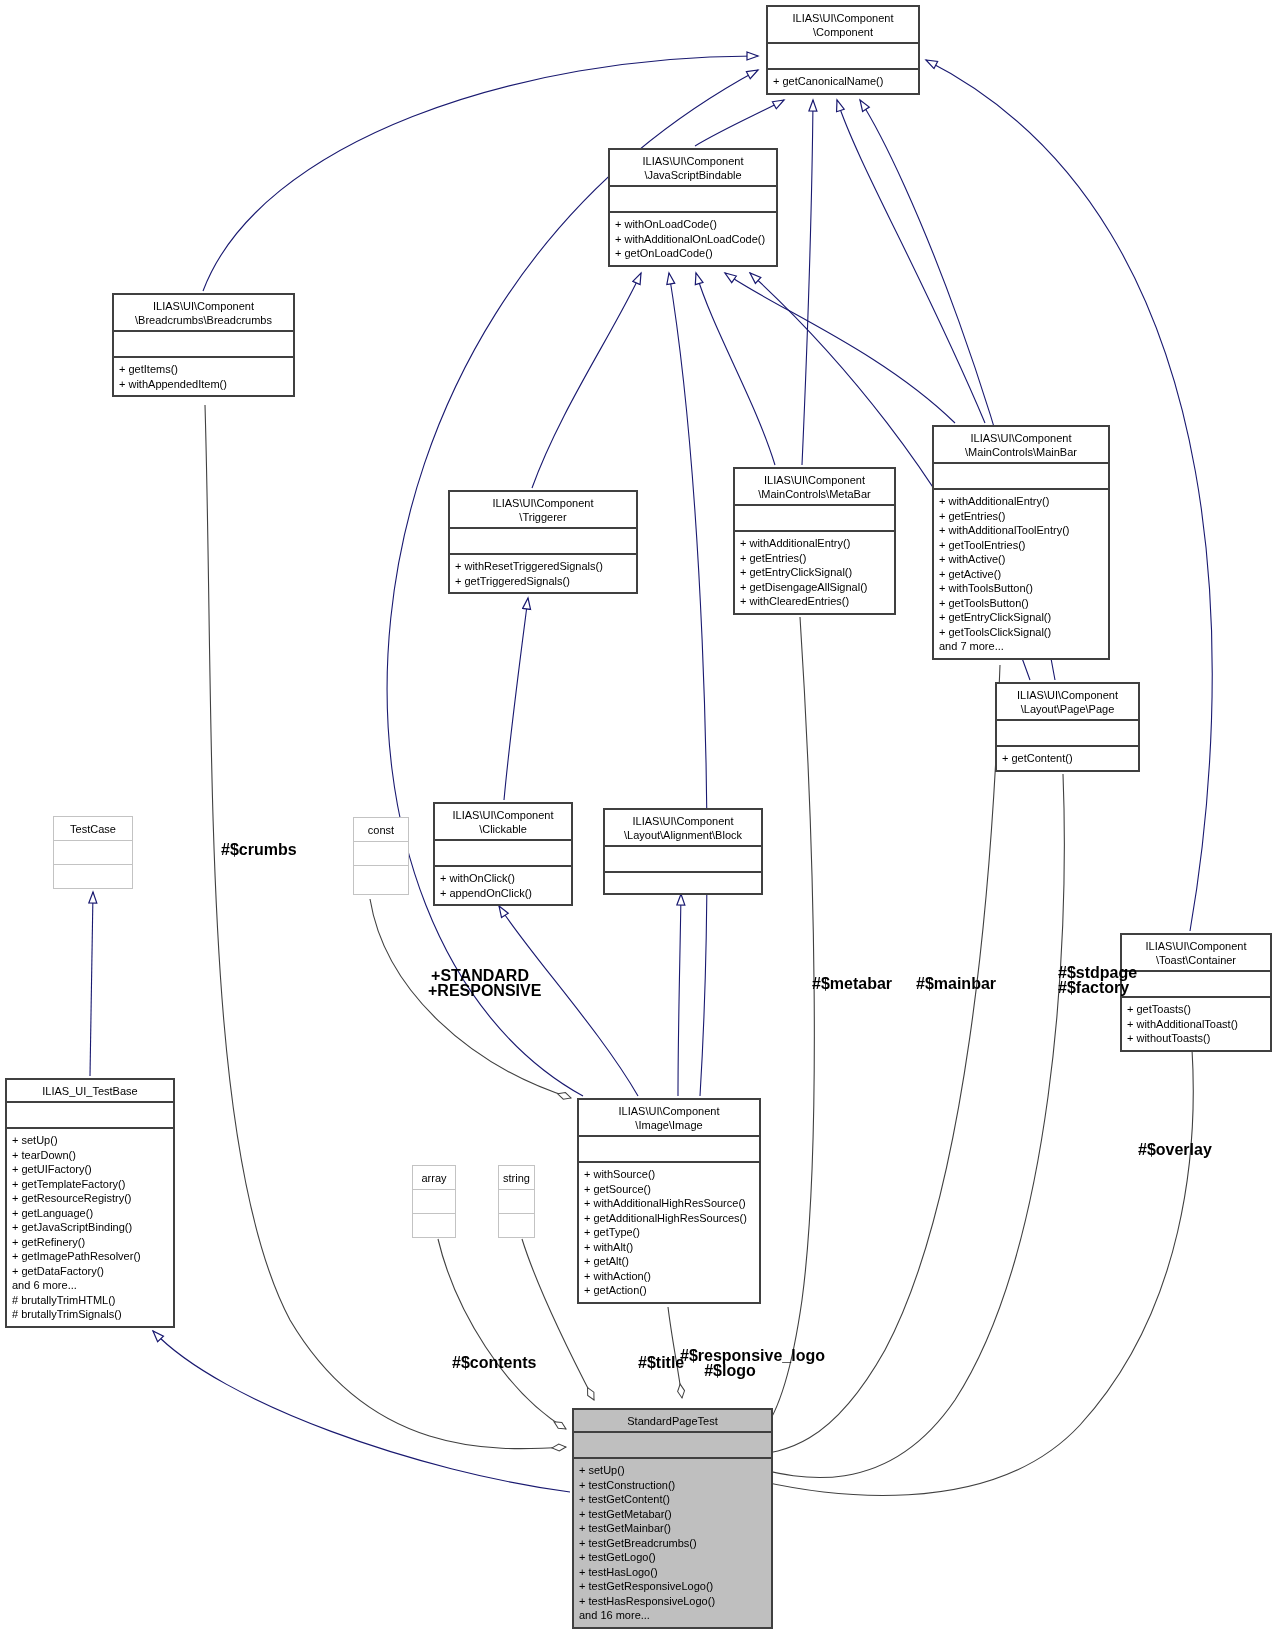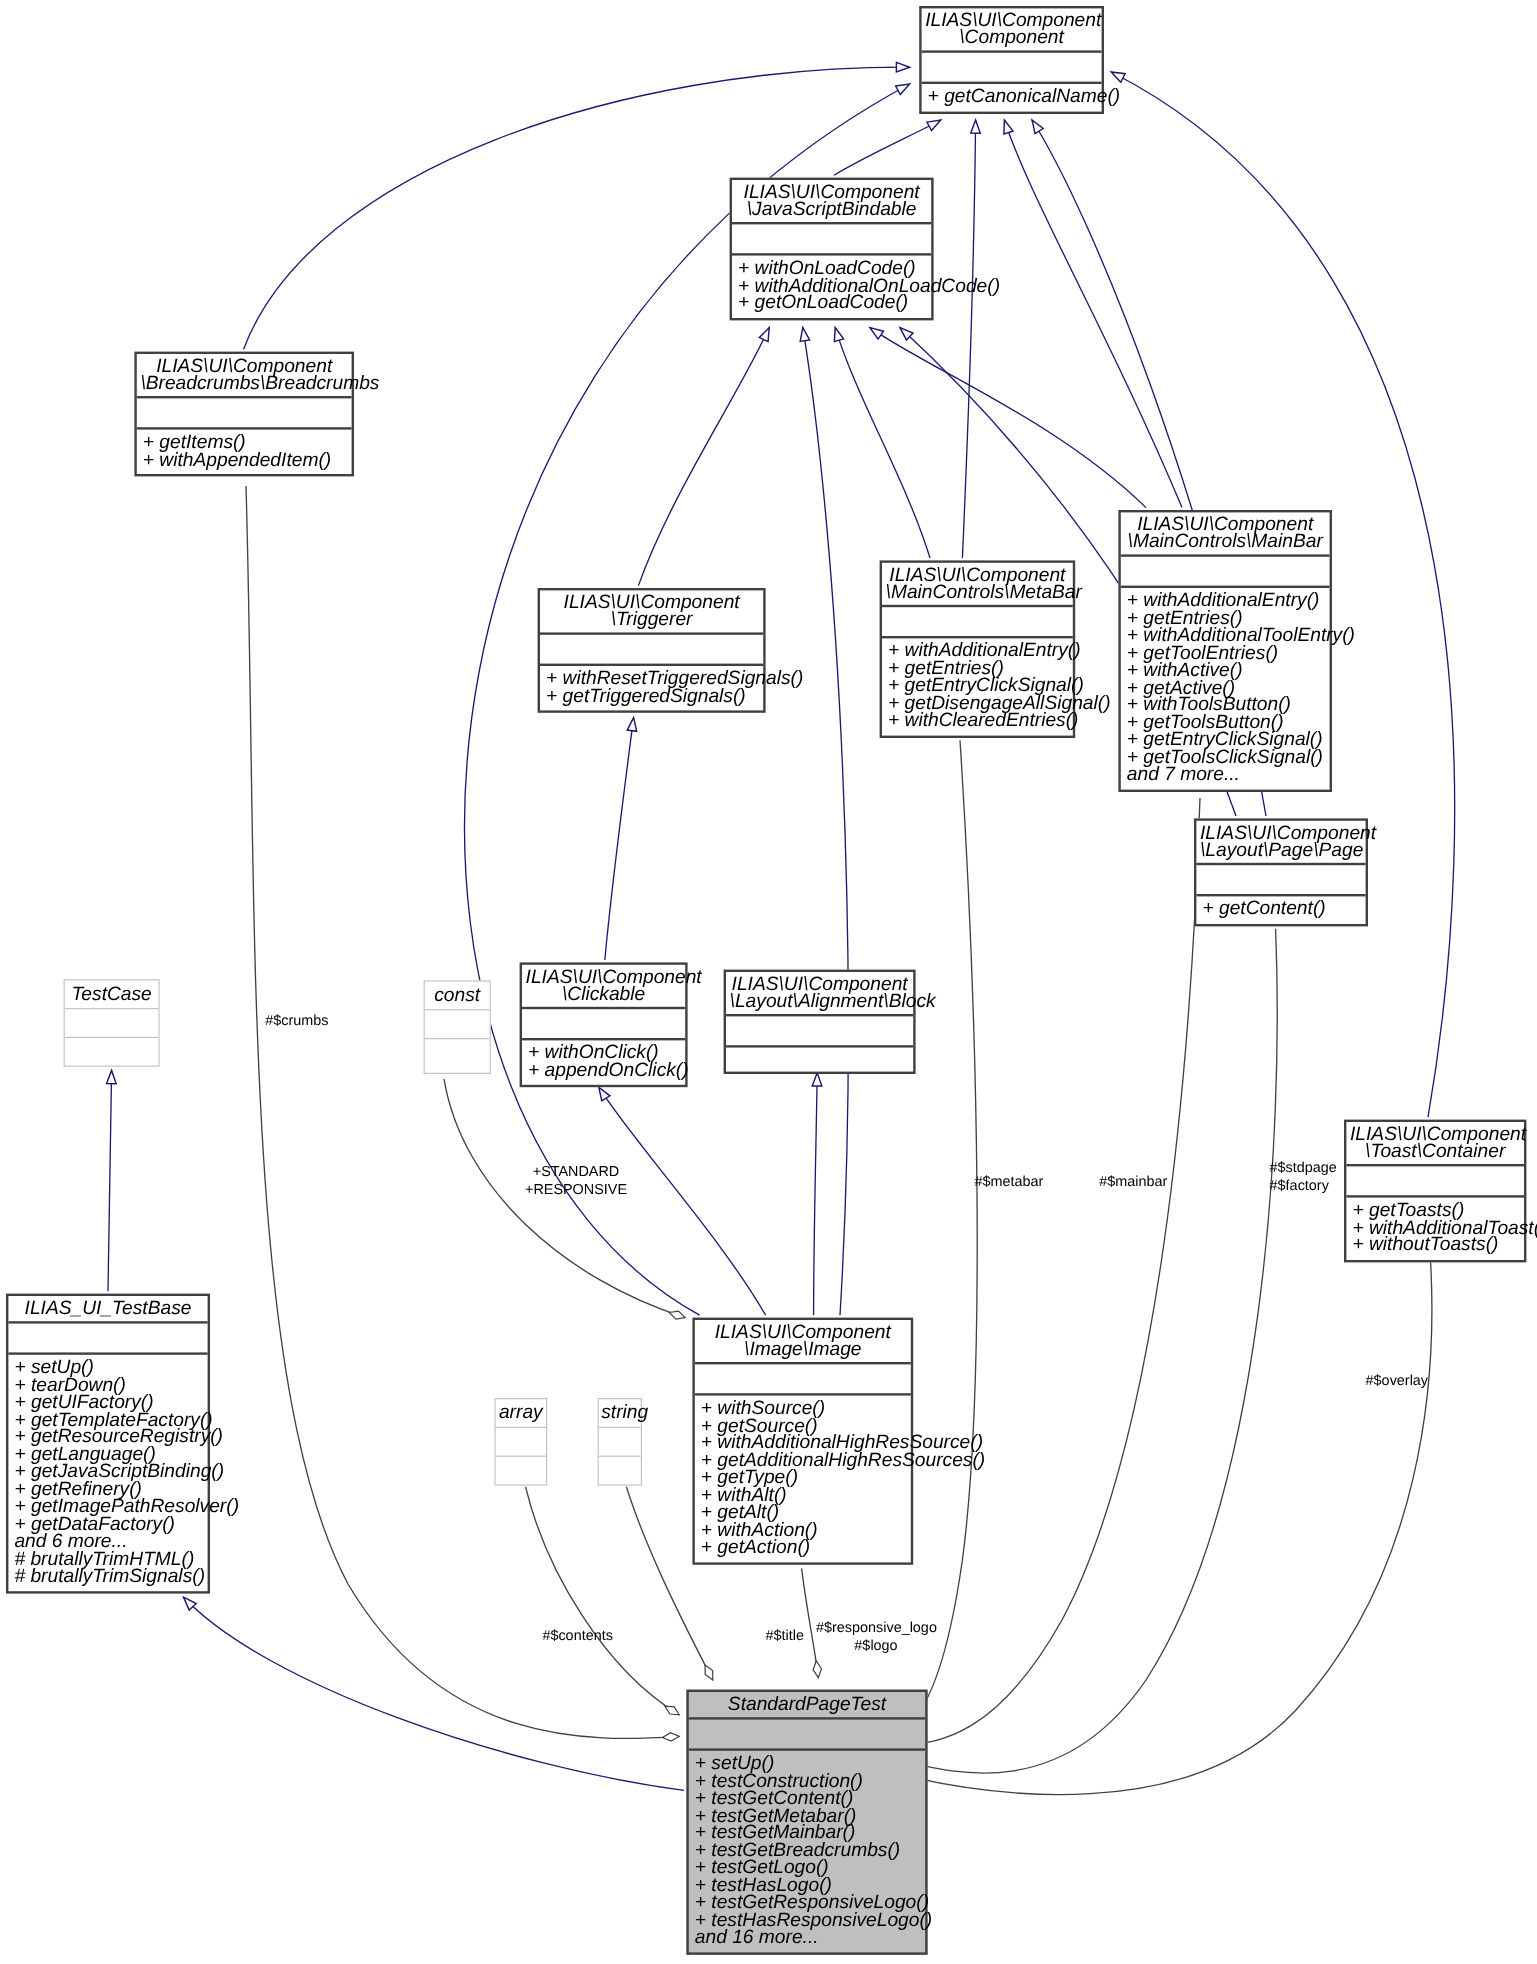--- a/index.html
+++ b/index.html
@@ -1,29 +1,29 @@
 <!DOCTYPE html>
 <html><head>
 <meta charset="utf-8">
 <style>
   html,body{margin:0;padding:0;background:#fff;}
   .canvas{position:relative;width:1281px;height:1637px;background:#fff;overflow:hidden;
           font-family:"Liberation Sans",sans-serif;color:#000;}
   .edges{position:absolute;left:0;top:0;width:1281px;height:1637px;}
-  .box{position:absolute;background:#fff;border:2px solid #404040;font-size:16px;box-sizing:border-box;font-style:italic;}
+  .box{position:absolute;background:#fff;border:2px solid #404040;font-size:11px;box-sizing:border-box;}
   .box .title{text-align:center;padding:4px 3px 3px;border-bottom:2px solid #404040;line-height:14px;white-space:nowrap;}
   .box .attrs{height:24px;border-bottom:2px solid #404040;}
   .box .methods{padding:4px 5px;line-height:14.5px;white-space:nowrap;}
   .box .methods.empty{padding:0;height:20px;}
   .box.light{border:1px solid #c3c3c3;}
   .box.light .title{border-bottom:1px solid #c3c3c3;padding:5px 2px 4px;}
   .box.light .attrs{height:23px;border-bottom:1px solid #c3c3c3;}
   .box.light .methods.empty{height:23px;}
   .box.highlight{background:#bfbfbf;}
-  .elabel{position:absolute;font-size:12px;line-height:14.5px;white-space:nowrap;}
+  .elabel{position:absolute;font-size:16px;line-height:14.5px;white-space:nowrap;font-weight:bold;}
 </style>
 </head>
 <body>
 
 <div class="canvas">
 
   <svg class="edges" width="1281" height="1637" viewBox="0 0 1281 1637">
     <defs>
       <marker id="mTri" markerUnits="userSpaceOnUse" markerWidth="14" markerHeight="12" refX="12" refY="5" orient="auto">
         <path d="M1,1 L12,5 L1,9 z" fill="#ffffff" stroke="#191970" stroke-width="1.2"></path>

